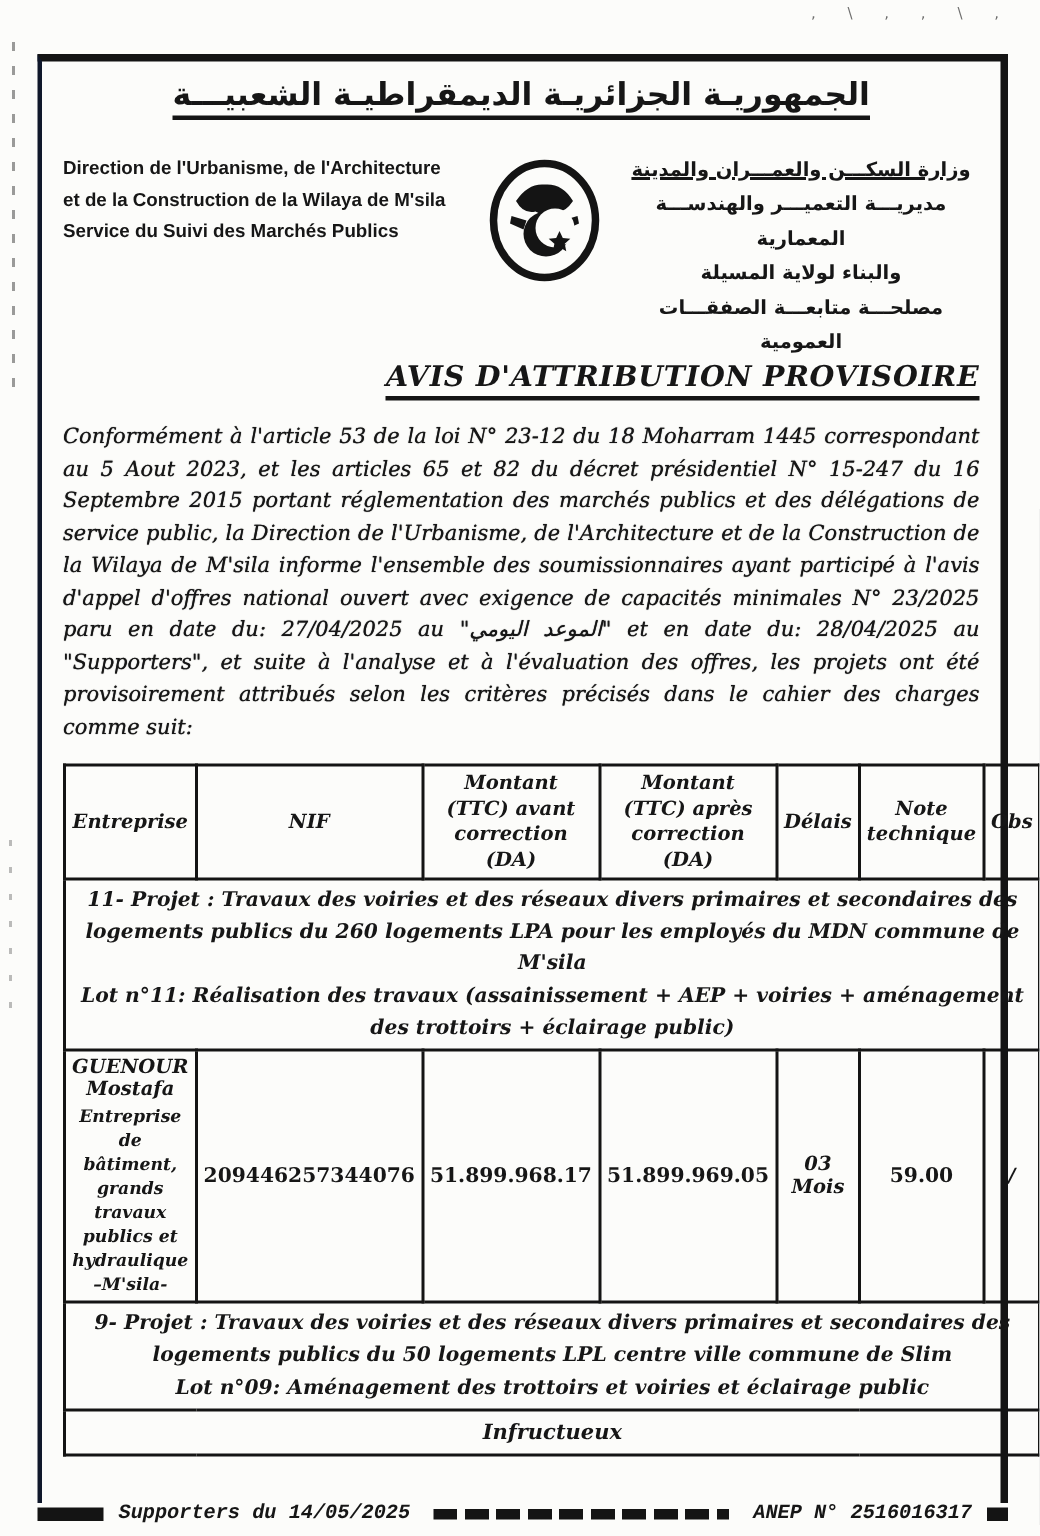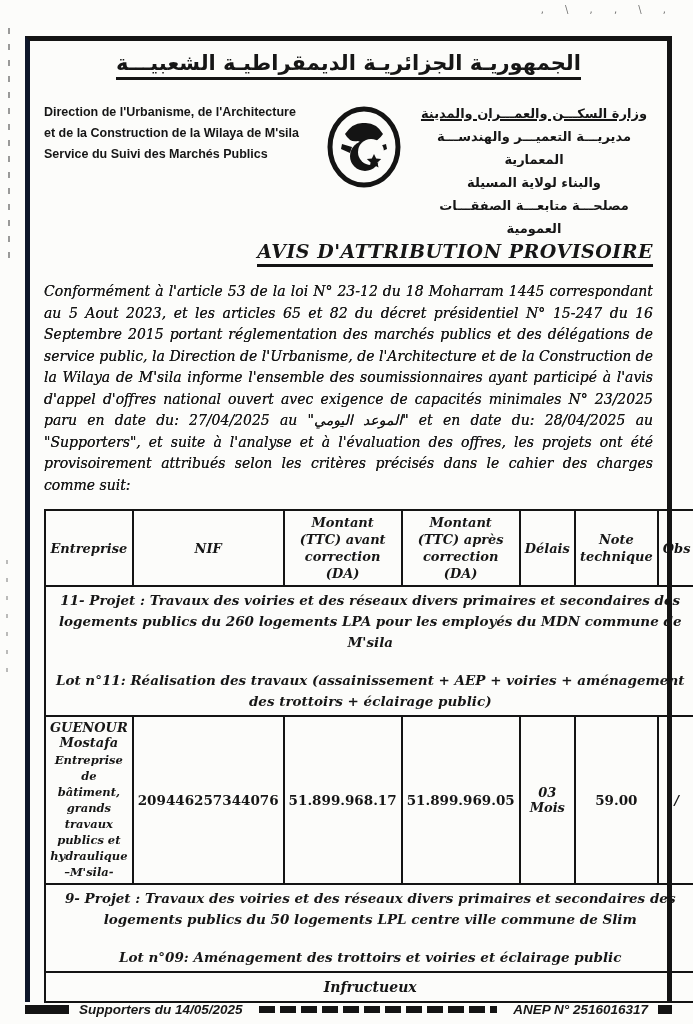--- a/index.html
+++ b/index.html
@@ -15,21 +15,21 @@
     background:repeating-linear-gradient(180deg,#222 0 6px,transparent 6px 16px);
   }
   .artifact-v2 {
     position:absolute; left:6px; top:560px; width:2px; height:120px; opacity:.3;
     background:repeating-linear-gradient(180deg,#222 0 4px,transparent 4px 18px);
   }
   .artifact-ticks { position:absolute; right:18px; top:4px; font-size:10px; letter-spacing:9px; color:#333; opacity:.7; font-family:"DejaVu Sans",sans-serif;}
   
   .frame {
     position:absolute; left:25px; top:36px; width:647px; height:966px;
-    border-left:5px solid #0f172a; border-top:5px solid #141414; border-right:5px solid #141414;
+    border-left:3px solid #0f172a; border-top:5px solid #141414; border-right:5px solid #141414;
     padding:8px 14px 0 14px;
   }
   .masthead { text-align:center; margin-top:2px; }
   .title-ar {
     display:inline-block; font-family:"DejaVu Sans",sans-serif; direction:rtl;
     font-size:21px; font-weight:700; border-bottom:3px solid #141414; padding-bottom:2px;
   }
   .title-fr {
     display:inline-block; font-family:"Liberation Sans",sans-serif;
     font-size:15.5px; font-weight:700; letter-spacing:.4px;
@@ -52,31 +52,31 @@
     margin-top:14px; font-style:italic; font-size:14px; line-height:21.5px;
     text-align:justify; text-shadow:0 0 .6px #1a1a1a;
   }
   table.award {
     width:100%; border-collapse:collapse; margin-top:13px;
     font-size:13px;
   }
   table.award th, table.award td { border:2px solid #141414; padding:3px 4px; text-align:center; vertical-align:middle; }
   table.award th { font-style:italic; font-weight:700; font-size:13px; line-height:17px; height:60px; }
   td.section { font-style:italic; font-weight:700; font-size:13.5px; line-height:21px; padding:4px 8px; }
-  td.section .lot { margin-top:17px; }
+  td.section .lot { margin-top:1px; }
   td.status { font-style:italic; font-weight:700; font-size:14px; height:30px; }
   tr.data td { height:88px; }
   .ent-name { font-style:italic; font-weight:700; font-size:13px; }
   .ent-desc { font-style:italic; font-weight:700; font-size:11.5px; line-height:16px; margin-top:2px; }
   .num { font-weight:700; font-size:13.5px; }
   .delais, .obs-v { font-style:italic; font-weight:700; }
   .footer-line {
     position:absolute; left:25px; bottom:8px; width:647px; height:14px;
     display:flex; align-items:center;
-    font-family:Liberation Sans, sans-serif; font-weight:700; font-style:italic; font-size:13.5px;
+    font-family:Liberation Mono, monospace; font-weight:700; font-style:italic; font-size:13.5px;
   }
   .corner-bar { width:44px; height:9px; background:#141414; flex:none; }
   .corner-bar.right { width:14px; }
   .foot-text { padding:0 10px; white-space:nowrap; }
   .dash-bar {
     flex:1; height:7px; margin:0 6px;
     background:repeating-linear-gradient(90deg,#141414 0 16px,transparent 16px 21px);
   }
 </style>
 </head>

